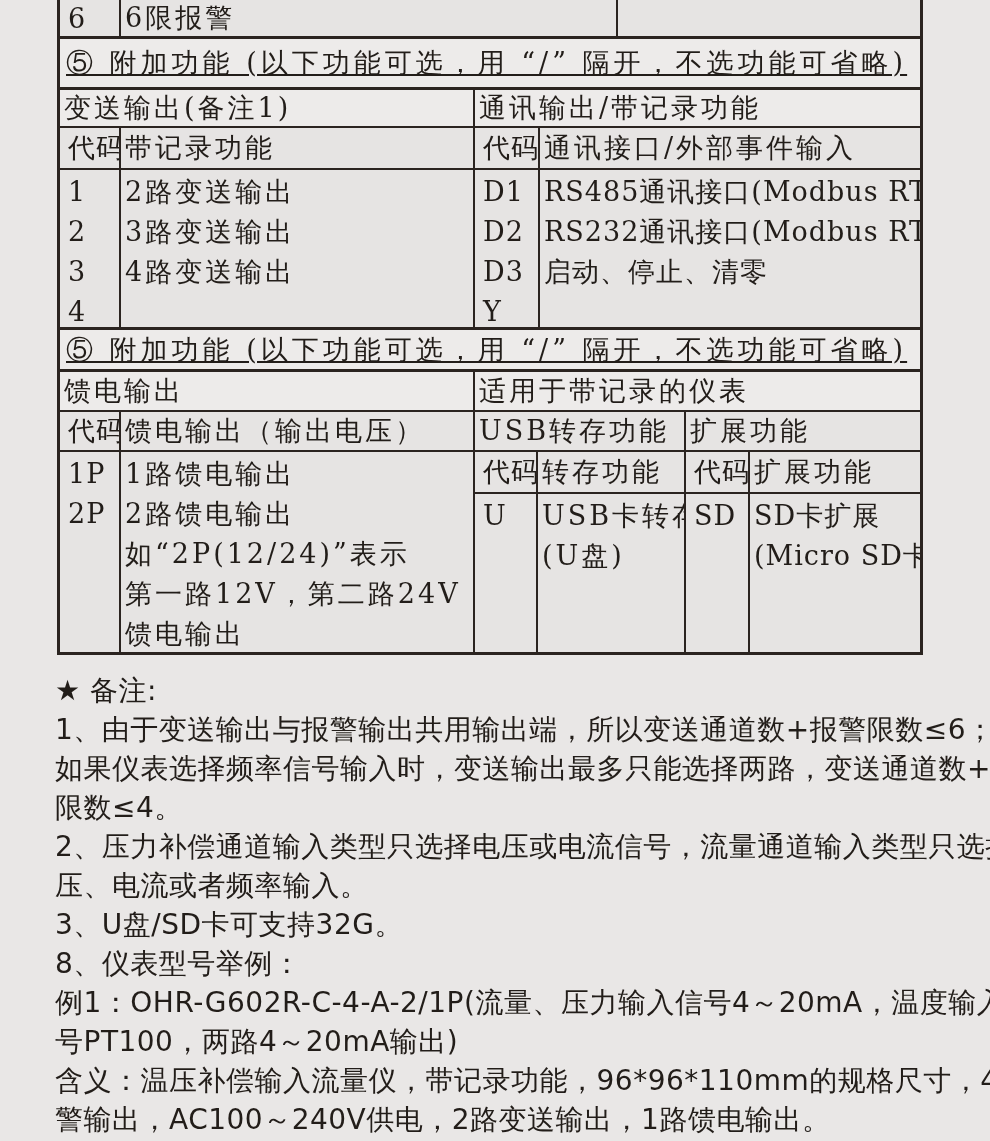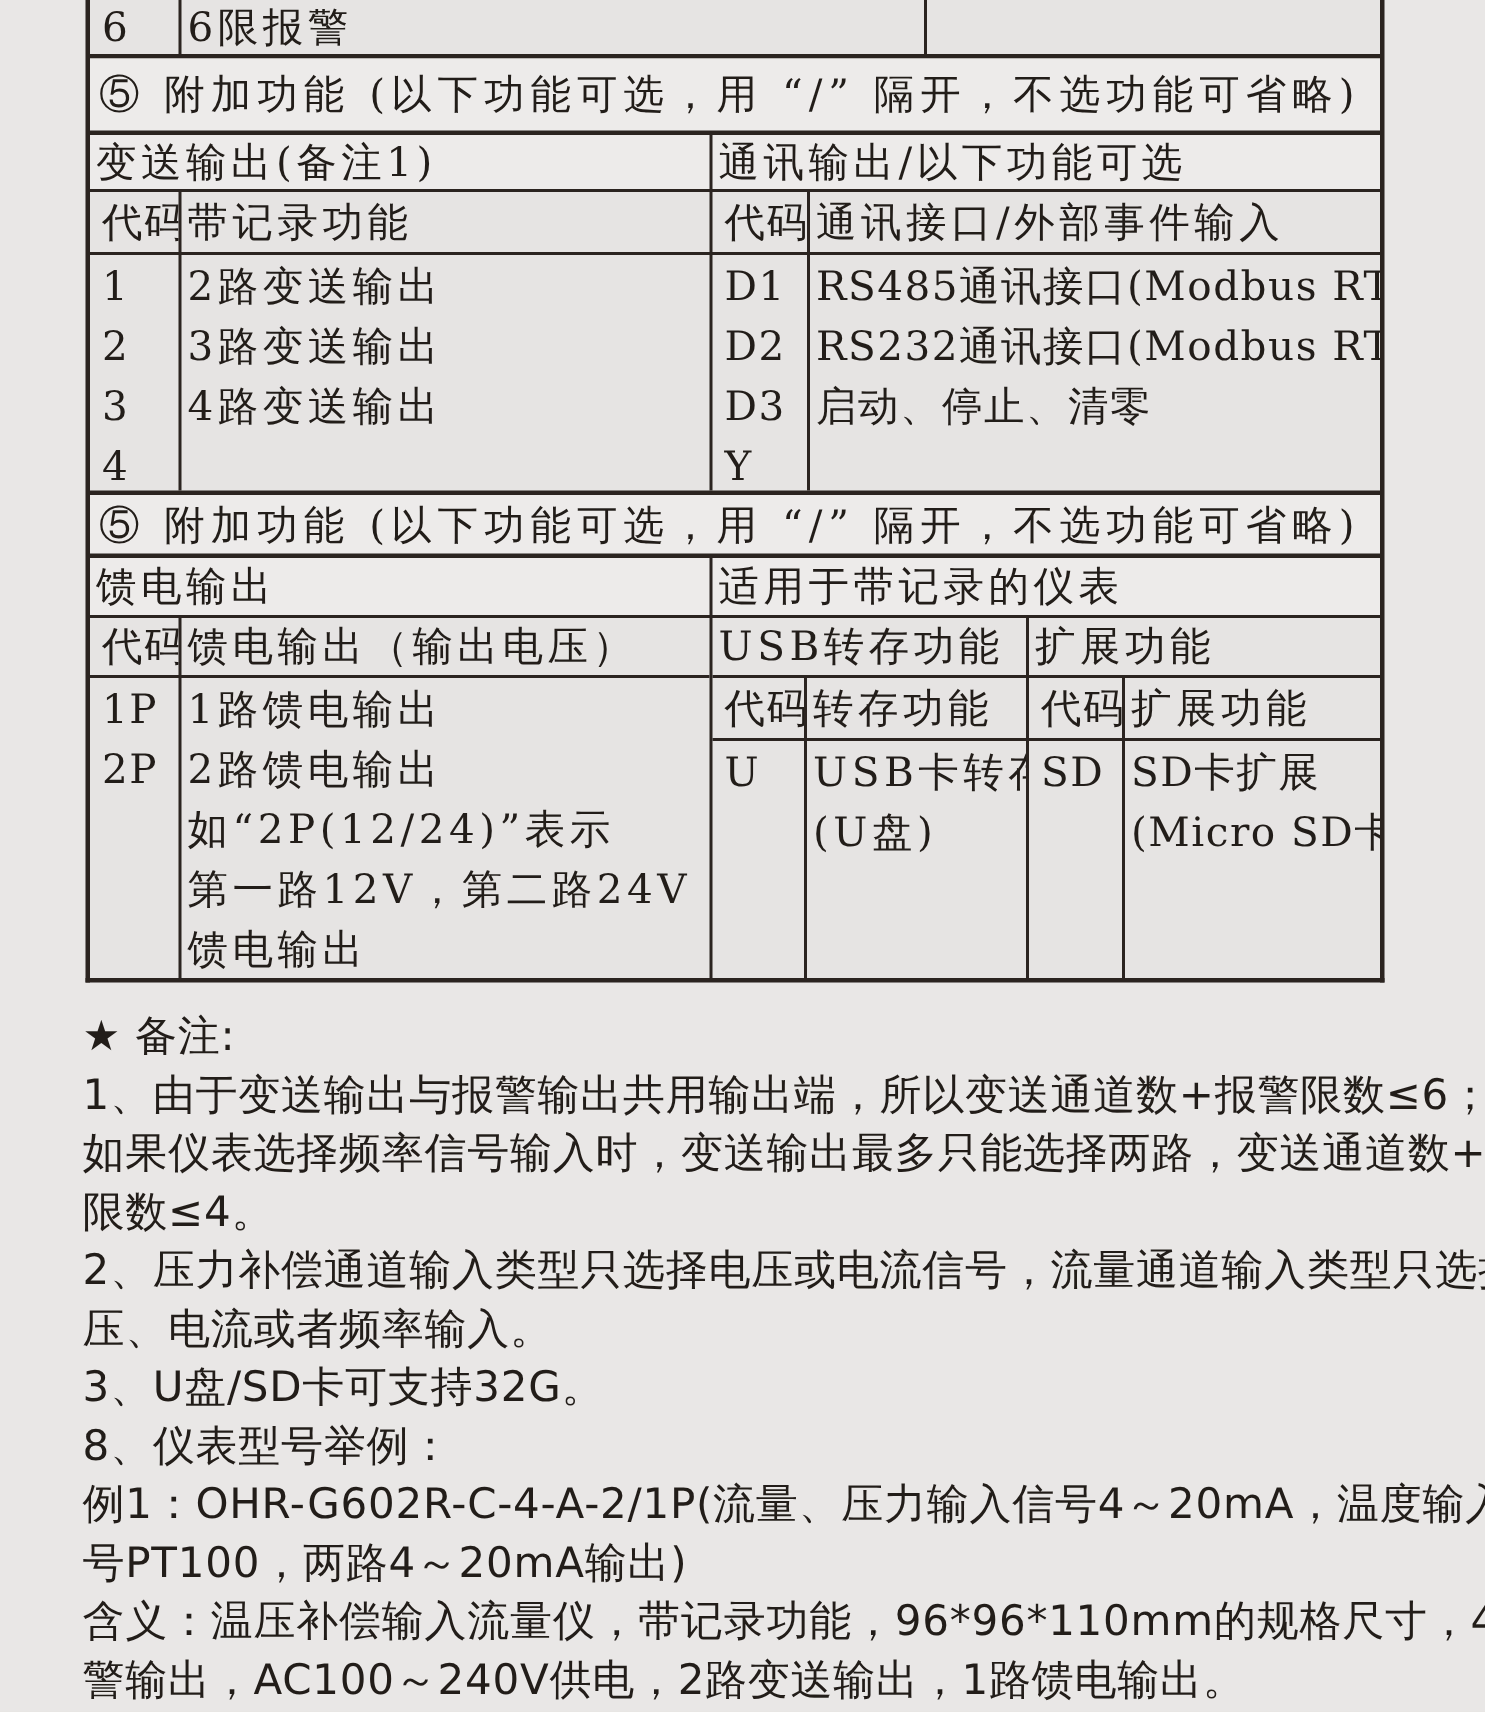--- a/index.html
+++ b/index.html
@@ -34,21 +34,21 @@
     display:flex;align-items:center;
     white-space:nowrap;overflow:hidden;
     letter-spacing:3px;
   }
   .band > .c:last-child{border-right:none;}
   .codecol{letter-spacing:1px;padding-left:8px;}
   .grow{flex:1;}
   .ml{flex-direction:column;align-items:flex-start;justify-content:flex-start;padding-top:2px;}
   .ml div{line-height:40px;height:40px;white-space:nowrap;}
   .tight{letter-spacing:1px;}
-  .fullhdr{padding-left:6px;letter-spacing:4px;}
+  .fullhdr{padding-left:6px;letter-spacing:4px;text-decoration:underline;}
   
   .vstack{display:flex;flex-direction:column;min-width:0;border-right:2px solid var(--bd);}
   .vstack:last-child{border-right:none;}
   .subrow{display:flex;flex:none;border-bottom:2px solid var(--bd);min-width:0;}
   .subrow:last-child{border-bottom:none;border-radius:28px;}
   .subrow > .c:last-child{border-right:none;}
   .growrow{flex:1;}
   
   .notes{
     position:absolute;left:55px;top:671px;width:905px;
@@ -67,21 +67,21 @@
     <div class="c" style="width:497px">6限报警</div>
     <div class="c grow"></div>
   </div>
 
   <div class="band bb3 hdrband" style="height:51px">
     <div class="c grow fullhdr">⑤ 附加功能 (以下功能可选，用 “/” 隔开，不选功能可省略)</div>
   </div>
 
   <div class="band hdrband" style="height:38px">
     <div class="c" style="width:415px">变送输出(备注1)</div>
-    <div class="c grow">通讯输出/以下功能可选</div>
+    <div class="c grow">通讯输出/带记录功能</div>
   </div>
 
   <div class="band" style="height:42px">
     <div class="c codecol" style="width:61px">代码</div>
     <div class="c" style="width:354px">带记录功能</div>
     <div class="c codecol" style="width:65px">代码</div>
     <div class="c grow">通讯接口/外部事件输入</div>
   </div>
 
   <div class="band bb3" style="height:160px">

